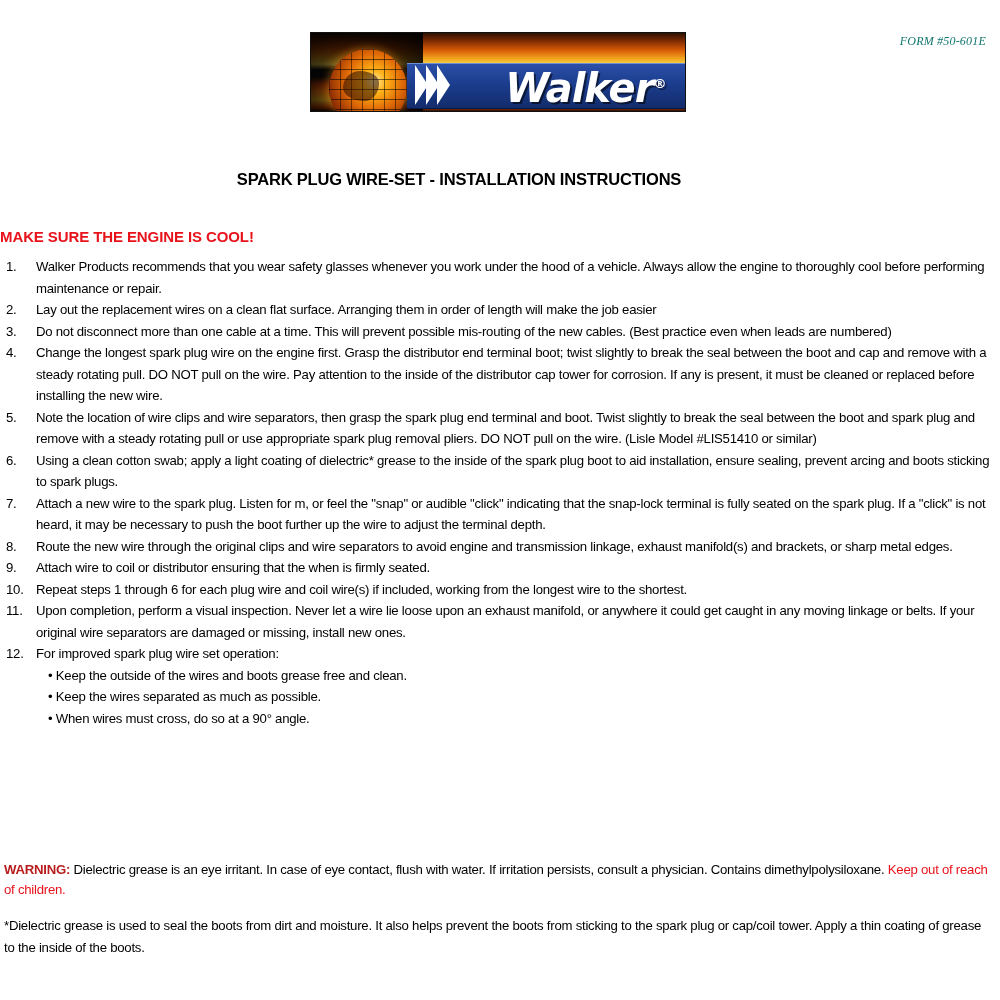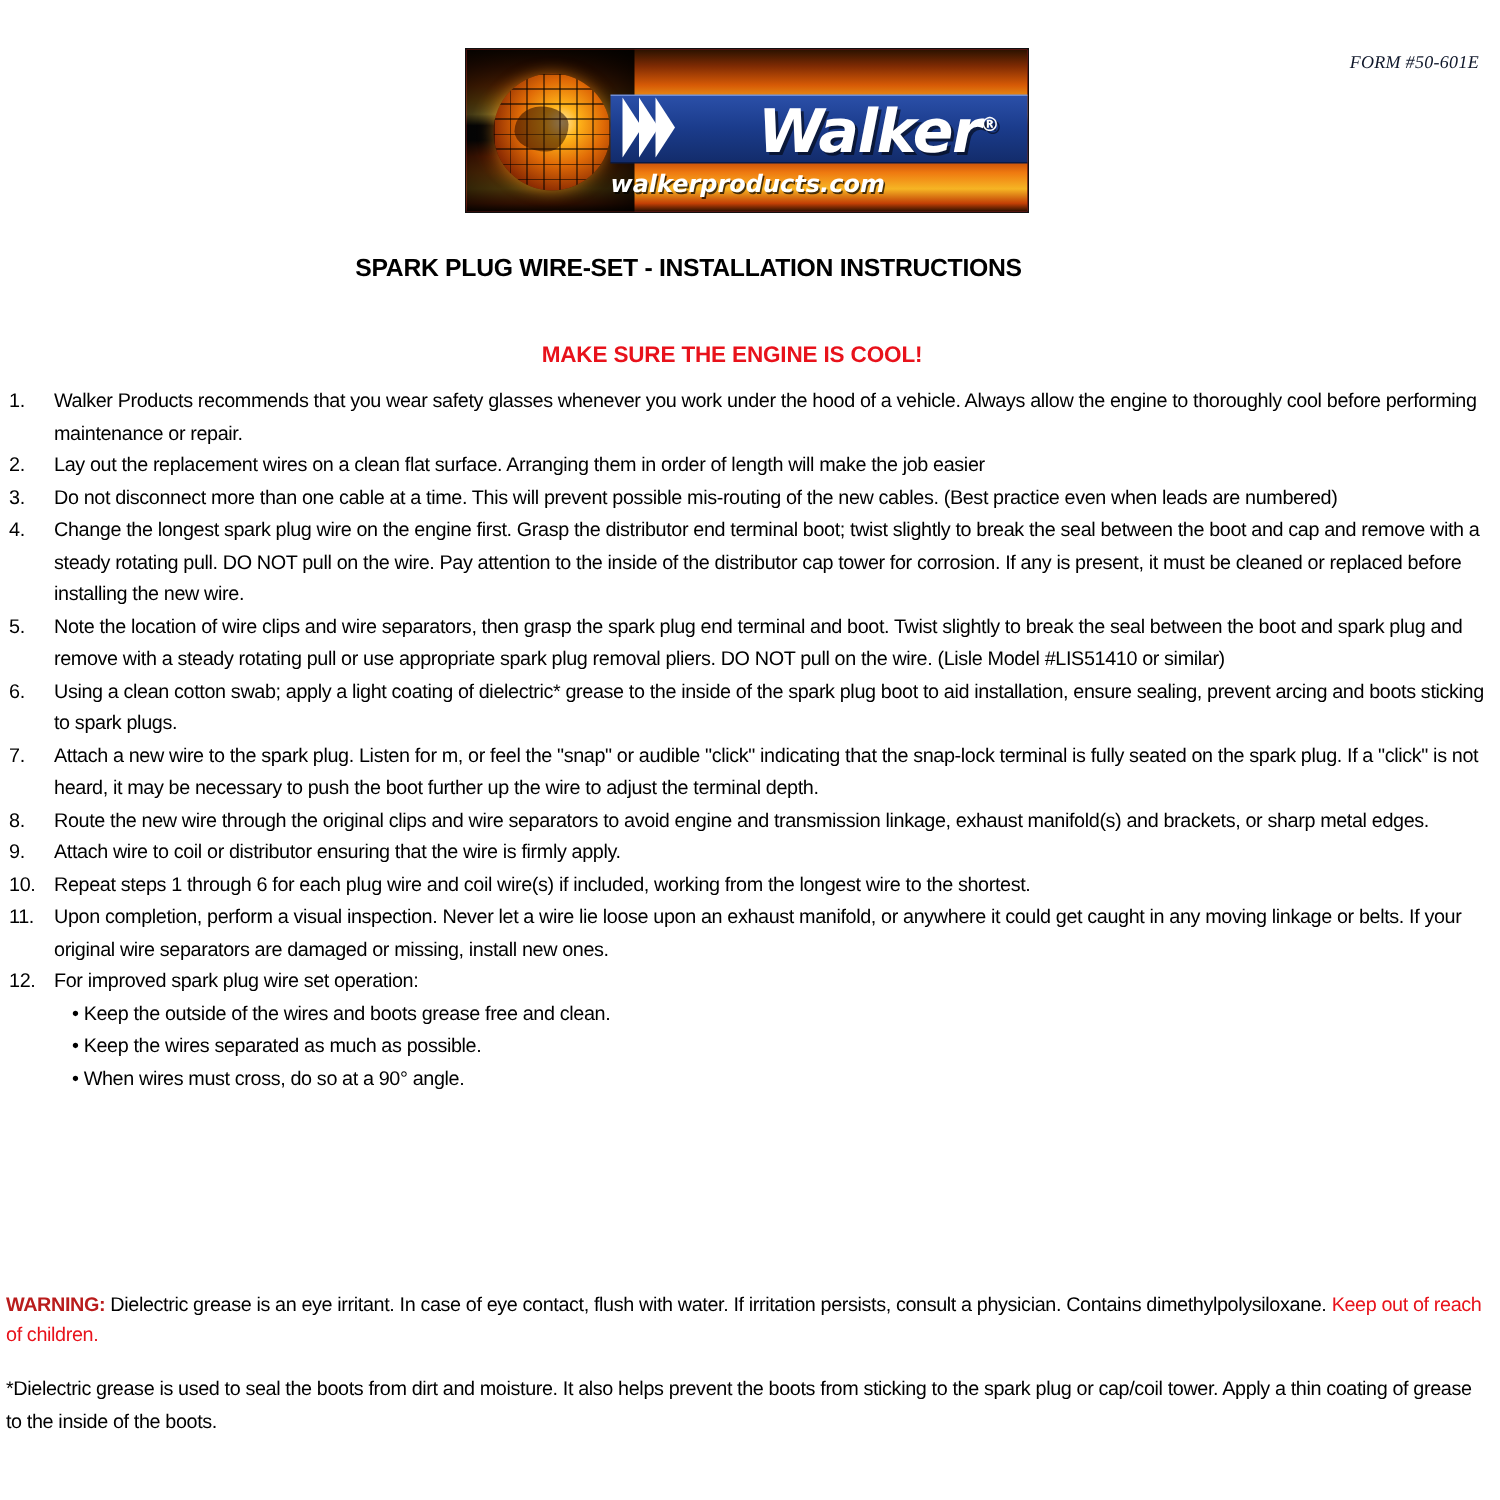--- a/index.html
+++ b/index.html
@@ -22,35 +22,35 @@
     box-sizing: border-box;
   }
   .form-code {
     position: absolute;
     top: 34px;
     right: 14px;
     font-family: "Liberation Serif", serif;
     font-style: italic;
     font-size: 12px;
     letter-spacing: 0.2px;
-    color: #0f172a;
+    color: #0f766e;
   }
   
   .logo-wrap {
     position: absolute;
     top: 32px;
     left: 310px;
     width: 376px;
     height: 110px;
   }
   .logo {
     position: relative;
     width: 376px;
-    height: 110px;
-    background: #b91c1c;
+    height: 80px;
+    background: #ef4444;
     overflow: hidden;
     border: 1px solid #111;
     box-sizing: border-box;
   }
   
   .logo-flames {
     position: absolute;
     left: 0; top: 0; right: 0; bottom: 0;
     background:
       linear-gradient(to bottom,
@@ -173,21 +173,20 @@
     font-family: "Liberation Sans", sans-serif;
     font-weight: bold;
     font-size: 16.5px;
     letter-spacing: -0.2px;
   }
   .warning-headline {
     position: absolute;
     top: 228px;
     left: 0;
     width: 976px;
-    text-align: center;
     font-weight: bold;
     font-size: 15px;
     color: #e8121b;
     letter-spacing: -0.1px;
   }
   
   .steps {
     position: absolute;
     top: 256px;
     left: 6px;
@@ -307,21 +306,21 @@
     <div class="step">
       <span class="num">7.</span>
       <span>Attach a new wire to the spark plug. Listen for m, or feel the "snap" or audible "click" indicating that the snap-lock terminal is fully seated on the spark plug. If a "click" is not heard, it may be necessary to push the boot further up the wire to adjust the terminal depth.</span>
     </div>
     <div class="step">
       <span class="num">8.</span>
       <span>Route the new wire through the original clips and wire separators to avoid engine and transmission linkage, exhaust manifold(s) and brackets, or sharp metal edges.</span>
     </div>
     <div class="step">
       <span class="num">9.</span>
-      <span>Attach wire to coil or distributor ensuring that the wire is firmly apply.</span>
+      <span>Attach wire to coil or distributor ensuring that the when is firmly seated.</span>
     </div>
     <div class="step wide">
       <span class="num">10.</span>
       <span>Repeat steps 1 through 6 for each plug wire and coil wire(s) if included, working from the longest wire to the shortest.</span>
     </div>
     <div class="step wide">
       <span class="num">11.</span>
       <span>Upon completion, perform a visual inspection. Never let a wire lie loose upon an exhaust manifold, or anywhere it could get caught in any moving linkage or belts. If your original wire separators are damaged or missing, install new ones.</span>
     </div>
     <div class="step wide">

